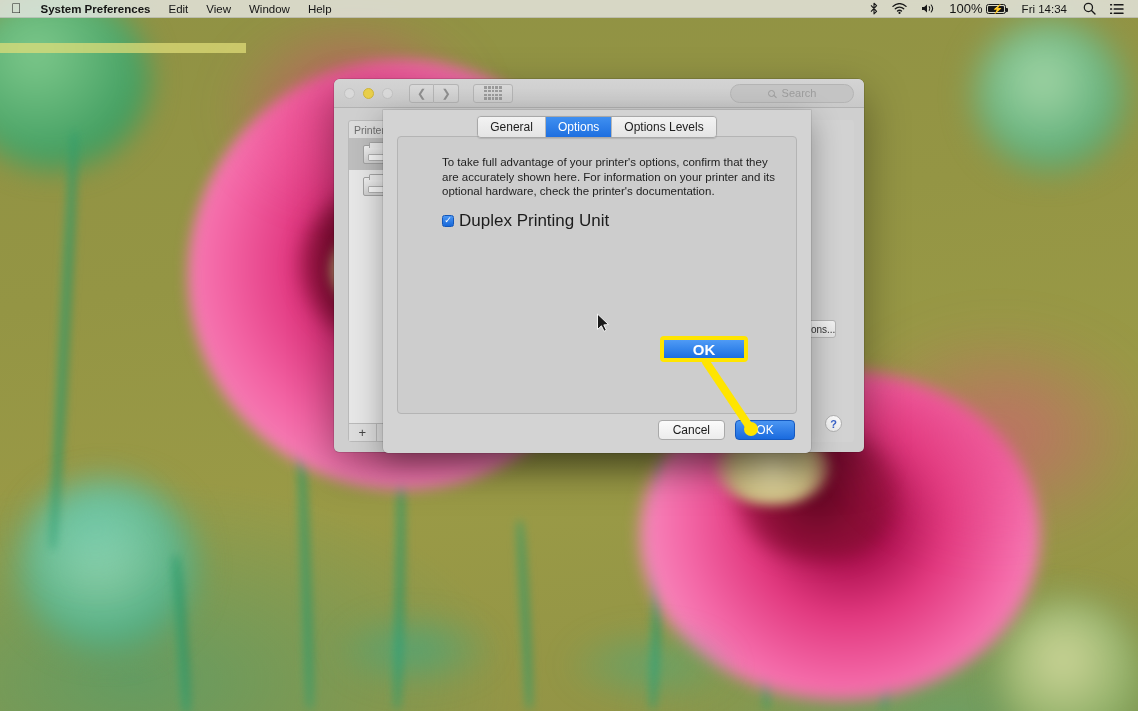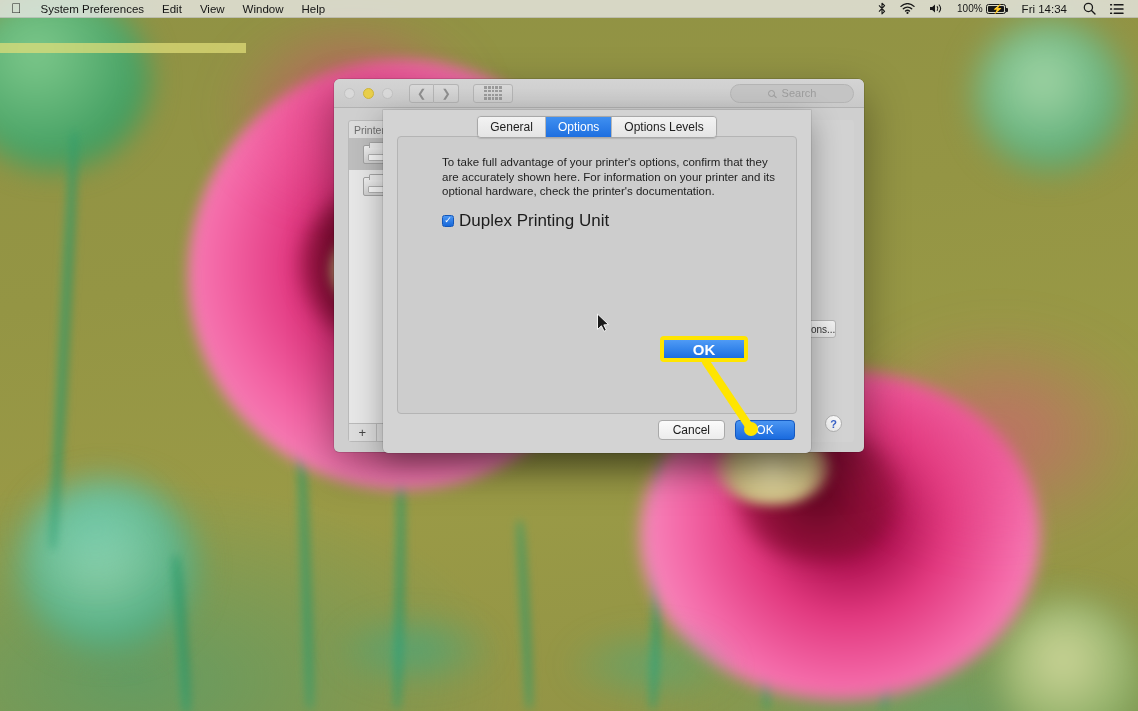--- a/index.html
+++ b/index.html
@@ -37,24 +37,24 @@
     padding: 0 7px 0 0;
     z-index: 50;
     border-bottom: 1px solid rgba(0,0,0,.12);
   }
   .mb-left { display: flex; align-items: center; gap: 0; }
   .mb-item {
     padding: 0 9px; height: 18px; line-height: 18px;
     white-space: nowrap; cursor: default;
   }
   .mb-item.apple { padding: 0 10px 0 11px; font-size: 14px; line-height: 16px; }
-  .mb-item.bold { font-weight: normal; }
+  .mb-item.bold { font-weight: bold; }
   .mb-right { margin-left: auto; display: flex; align-items: center; gap: 0; }
   .mb-stat { padding: 0 7px; display: flex; align-items: center; height: 18px; }
-  .batt-pct { font-size: 10px; padding-right: 3px; }
+  .batt-pct { font-size: 13px; padding-right: 3px; }
   .batt-icon {
     width: 20px; height: 10px; border: 1.2px solid #1a1a1a; border-radius: 2.5px;
     position: relative; display: inline-block;
   }
   .batt-icon::after {
     content:""; position:absolute; right:-3px; top:3px; width:1.7px; height:4px;
     background:#1a1a1a; border-radius:0 1px 1px 0;
   }
   .batt-fill { position:absolute; left:1px; top:1px; bottom:1px; width: 16px; background:#1a1a1a; border-radius:1px; }
   .batt-bolt { position:absolute; left:6px; top:-1px; font-size:9px; color:#e8e8e6; line-height:11px; }

